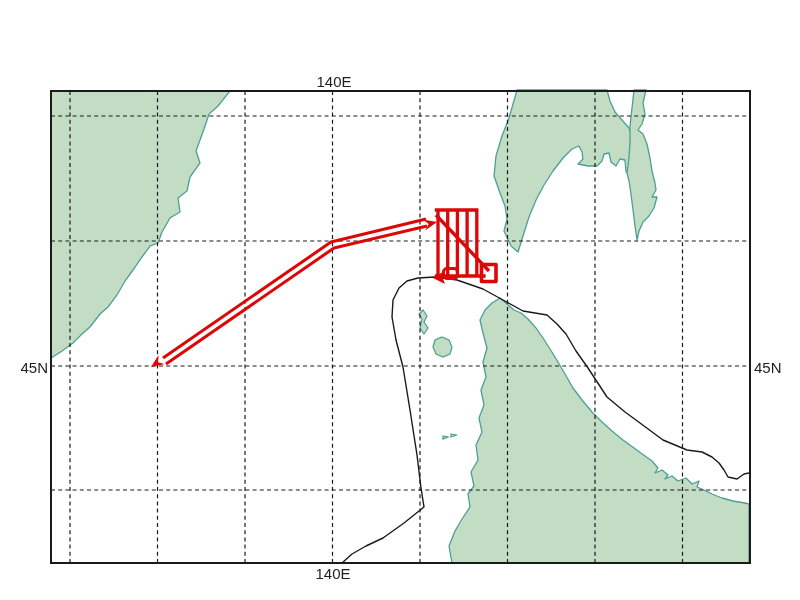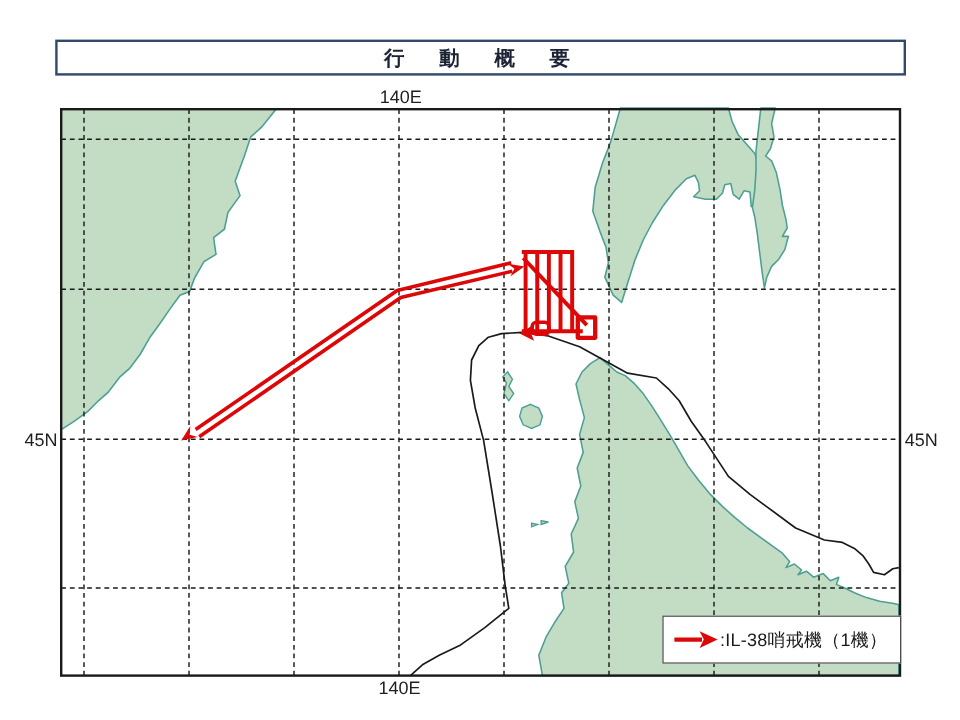--- a/index.html
+++ b/index.html
@@ -18,23 +18,20 @@
   .legend-box{position:absolute;left:552px;top:513px;width:199px;height:40px;
               background:#ffffff;border:1.6px solid #4a4a4a;display:flex;
               align-items:center;box-sizing:border-box;padding-left:7px;}
   .legend-label{font-size:15px;color:#1a1a1a;letter-spacing:0.2px;white-space:nowrap;}
 </style>
 </head>
 <body>
 
 <div id="screen">
 
-  <div class="title-box">
-    <span class="title-text">行　動　概　要</span>
-  </div>
 
   <div id="lbl-140e-top" class="geo-label">140E</div>
   <div id="lbl-45n-left" class="geo-label">45N</div>
   <div id="lbl-45n-right" class="geo-label">45N</div>
   <div id="lbl-140e-bottom" class="geo-label">140E</div>
 
   <svg id="map-svg" width="800" height="600" viewBox="0 0 800 600">
 
     <path stroke-width="1.3" d="M51,91 L230,91 L218,106 L209,114 L204,129 L196,151 L200,163 L190,177 L187,191 L178,198 L180,212 L170,218 L162,232 L158,243 L150,246 L142,257 L133,270 L125,281 L117,295 L108,307 L100,314 L90,327 L82,334 L73,343 L62,351 L51,358 Z" fill="#c3ddc5" stroke="#4d9f93"></path>
     <path stroke-width="1.3" stroke-linejoin="round" d="M517,90 L509,118 L502,136 L496,156 L494,176 L500,193 L505,206 L507,219 L504,231 L511,246 L518,252 L523,236 L529,217 L536,200 L544,185 L553,171 L563,158 L572,149 L579,146 L582,152 L583,159 L578,164 L588,166 L597,166 L602,161 L604,154 L609,153 L611,162 L616,166 L620,159 L625,160 L626,172 L632,175 L637,169 L639,161 L636,148 L632,137 L629,128 L622,120 L615,112 L610,101 L607,90 Z" fill="#c3ddc5" stroke="#4d9f93"></path>
@@ -57,21 +54,14 @@
       <polygon points="437,222 422.8,219.6 428.7,223.9 425.2,230.4" fill="#dd0707"></polygon>
       <polygon points="151,367 158.6,355.1 158,362.2 164.8,364.1" fill="#dd0707"></polygon>
       <path fill="none" stroke-width="3.3" stroke-linecap="square" d="M438,210 V276 M447.7,210 V276 M457.4,210 V276 M467.1,210 V276 M476.8,210 V276 M436.5,210 H476.8 M436.5,276 H484" stroke="#dd0707"></path>
       <path fill="none" stroke-width="3.3" d="M436,215 L489,271" stroke="#dd0707"></path>
       <path fill="none" stroke-width="3" d="M447,268.5 h7 a3.5,3.5 0 0 1 3.5,3.5 v3 a3.5,3.5 0 0 1 -3.5,3.5 h-7 a3.5,3.5 0 0 1 -3.5,-3.5 v-3 a3.5,3.5 0 0 1 3.5,-3.5 Z" stroke="#dd0707"></path>
       <path fill="none" stroke-width="3.6" stroke-linejoin="round" d="M481.5,264.5 h14.5 v17 h-14.5 Z" stroke="#dd0707"></path>
       <polygon points="433,278 445,270.5 442.5,277.5 445,284" fill="#dd0707"></polygon>
     </g>
   </svg>
 
-  <div class="legend-box">
-    <svg width="40" height="20" viewBox="0 0 40 20">
-      <path fill="none" stroke-width="3.5" d="M2,10 H25" stroke="#dd0707"></path>
-      <polygon points="38,10 23,3 26.5,10 23,17" fill="#dd0707"></polygon>
-    </svg>
-    <span class="legend-label">:IL-38哨戒機（1機）</span>
-  </div>
 
 </div>
 
 </body></html>

